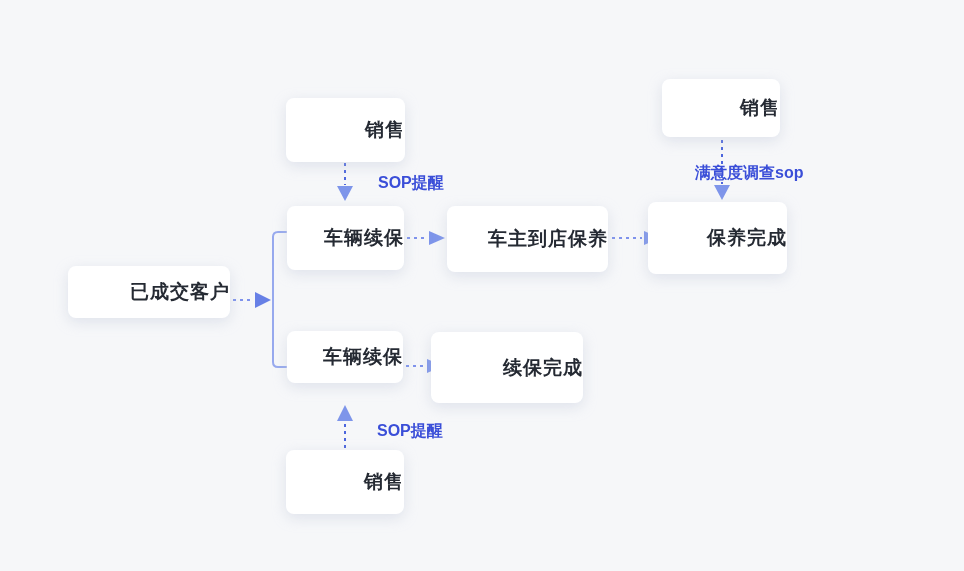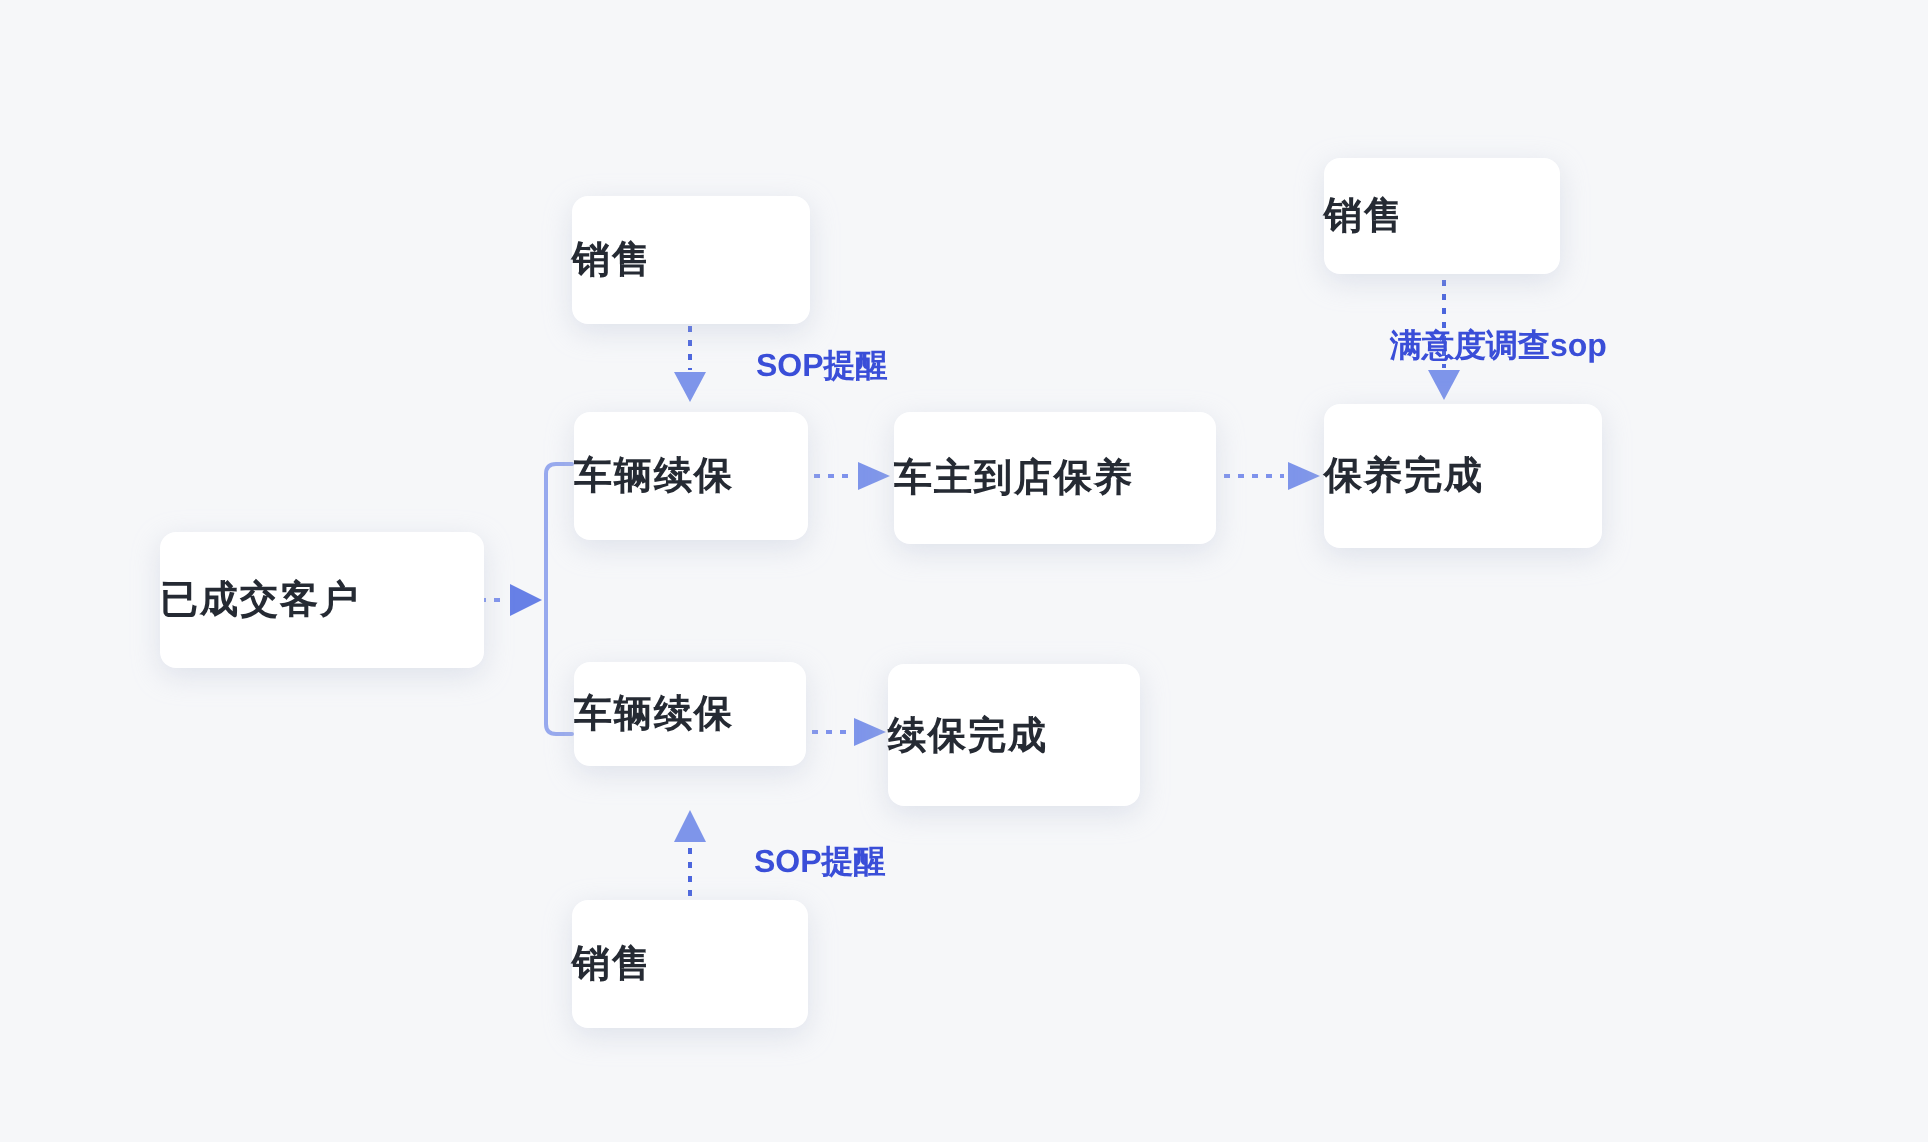--- a/index.html
+++ b/index.html
@@ -18,21 +18,21 @@
     width:964px;height:571px;
     background:var(--bg);
     position:relative;overflow:hidden;
     font-family:"Liberation Sans",sans-serif;
   }
   .node{
     position:absolute;
     background:var(--box-bg);
     border-radius:8px;
     box-shadow:0 4px 14px rgba(187,195,214,.40);
-    display:flex;align-items:center;justify-content:flex-start;
+    display:flex;align-items:center;justify-content:flex-end;
     color:var(--box-text);
     font-size:19px;font-weight:600;letter-spacing:1px;
     white-space:nowrap;
   }
   .edge-label{
     position:absolute;
     color:var(--label);
     font-size:16px;font-weight:700;
     white-space:nowrap;
   }
@@ -91,37 +91,37 @@
 </div>
 
 <div class="node" style="left:287px;top:206px;width:117px;height:64px">
   <span>车辆续保</span>
 </div>
 
 <div class="node" style="left:447px;top:206px;width:161px;height:66px">
   <span>车主到店保养</span>
 </div>
 
-<div class="node" style="left:662px;top:202px;width:139px;height:72px">
+<div class="node" style="left:648px;top:202px;width:139px;height:72px">
   <span>保养完成</span>
 </div>
 
 <div class="node" style="left:662px;top:79px;width:118px;height:58px">
   <span>销售</span>
 </div>
 
-<div class="node" style="left:80px;top:266px;width:162px;height:68px">
+<div class="node" style="left:68px;top:266px;width:162px;height:52px">
   <span>已成交客户</span>
 </div>
 
 <div class="node" style="left:287px;top:331px;width:116px;height:52px">
   <span>车辆续保</span>
 </div>
 
-<div class="node" style="left:444px;top:332px;width:126px;height:71px">
+<div class="node" style="left:431px;top:332px;width:152px;height:71px">
   <span>续保完成</span>
 </div>
 
 <div class="node" style="left:286px;top:450px;width:118px;height:64px">
   <span>销售</span>
 </div>
 
 <div class="edge-label" style="left:378px;top:173px">SOP提醒</div>
 
 <div class="edge-label" style="left:695px;top:163px">满意度调查sop</div>

